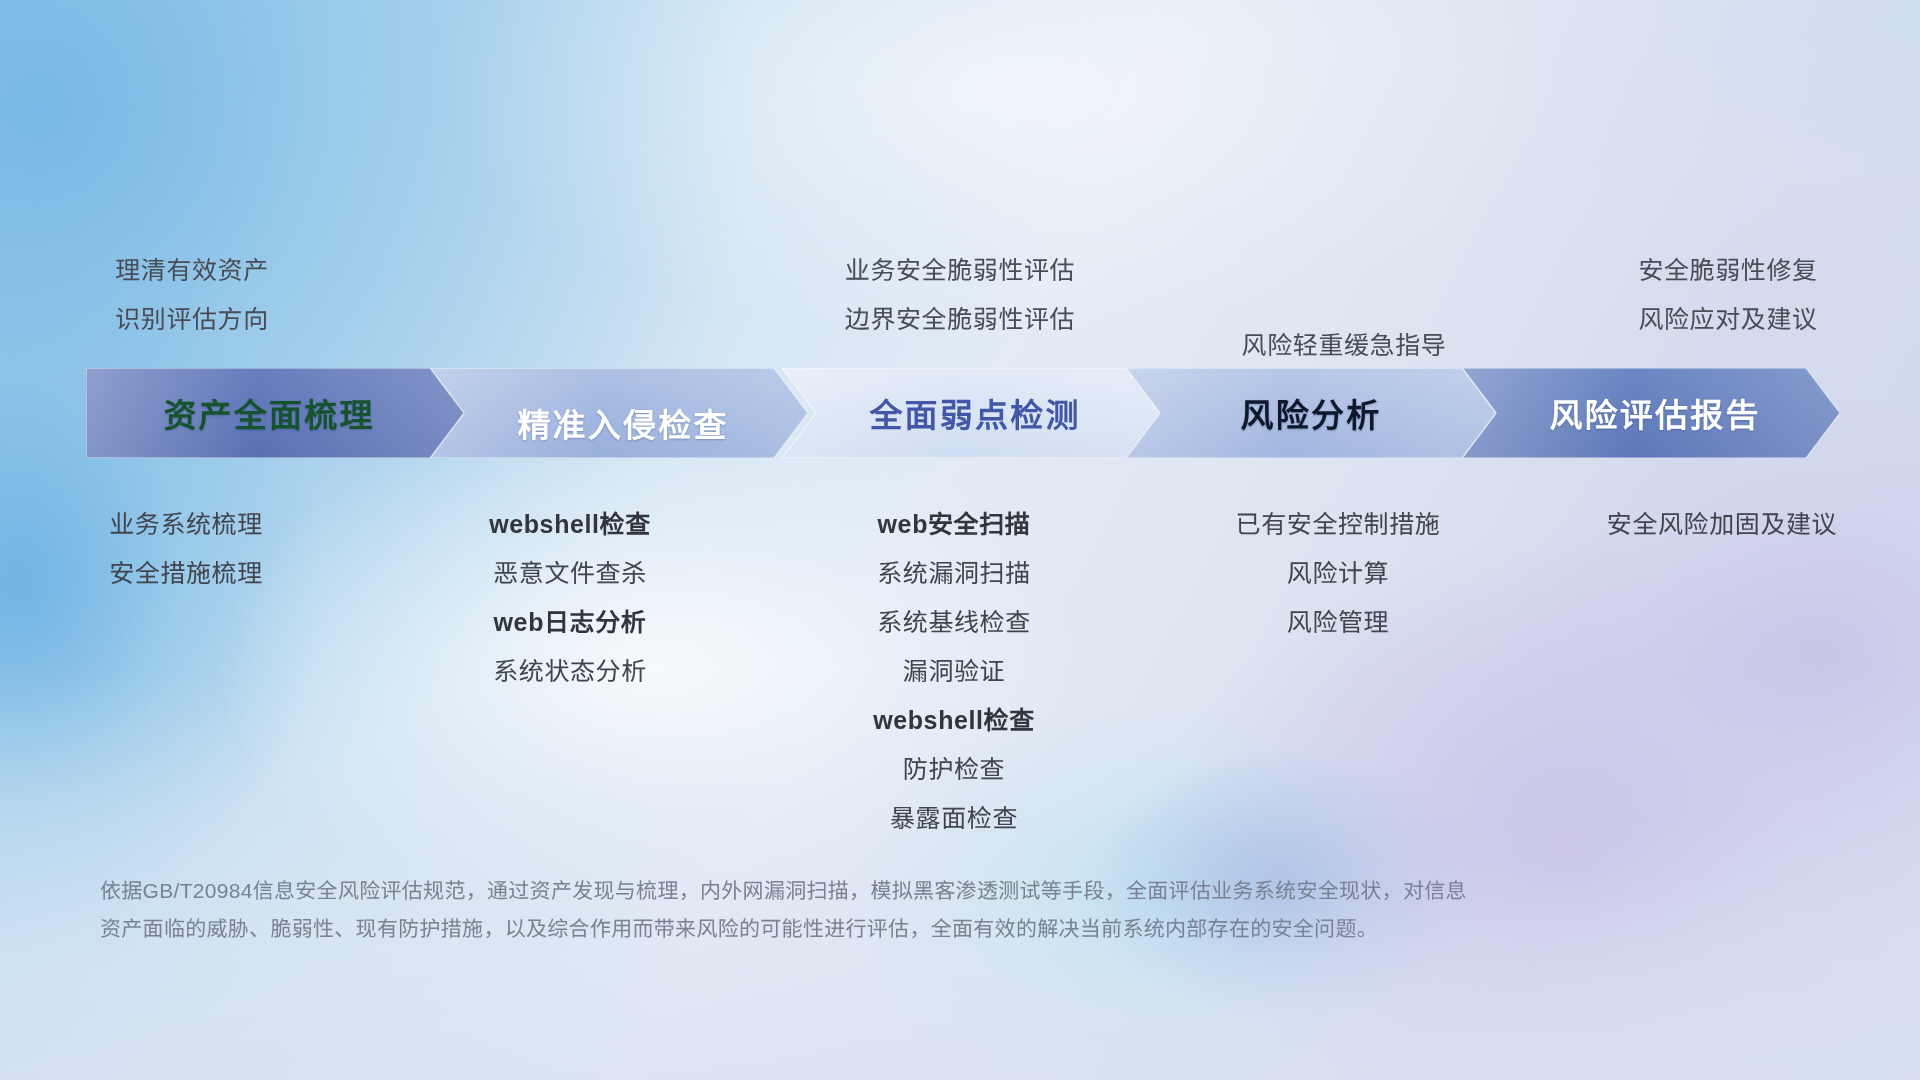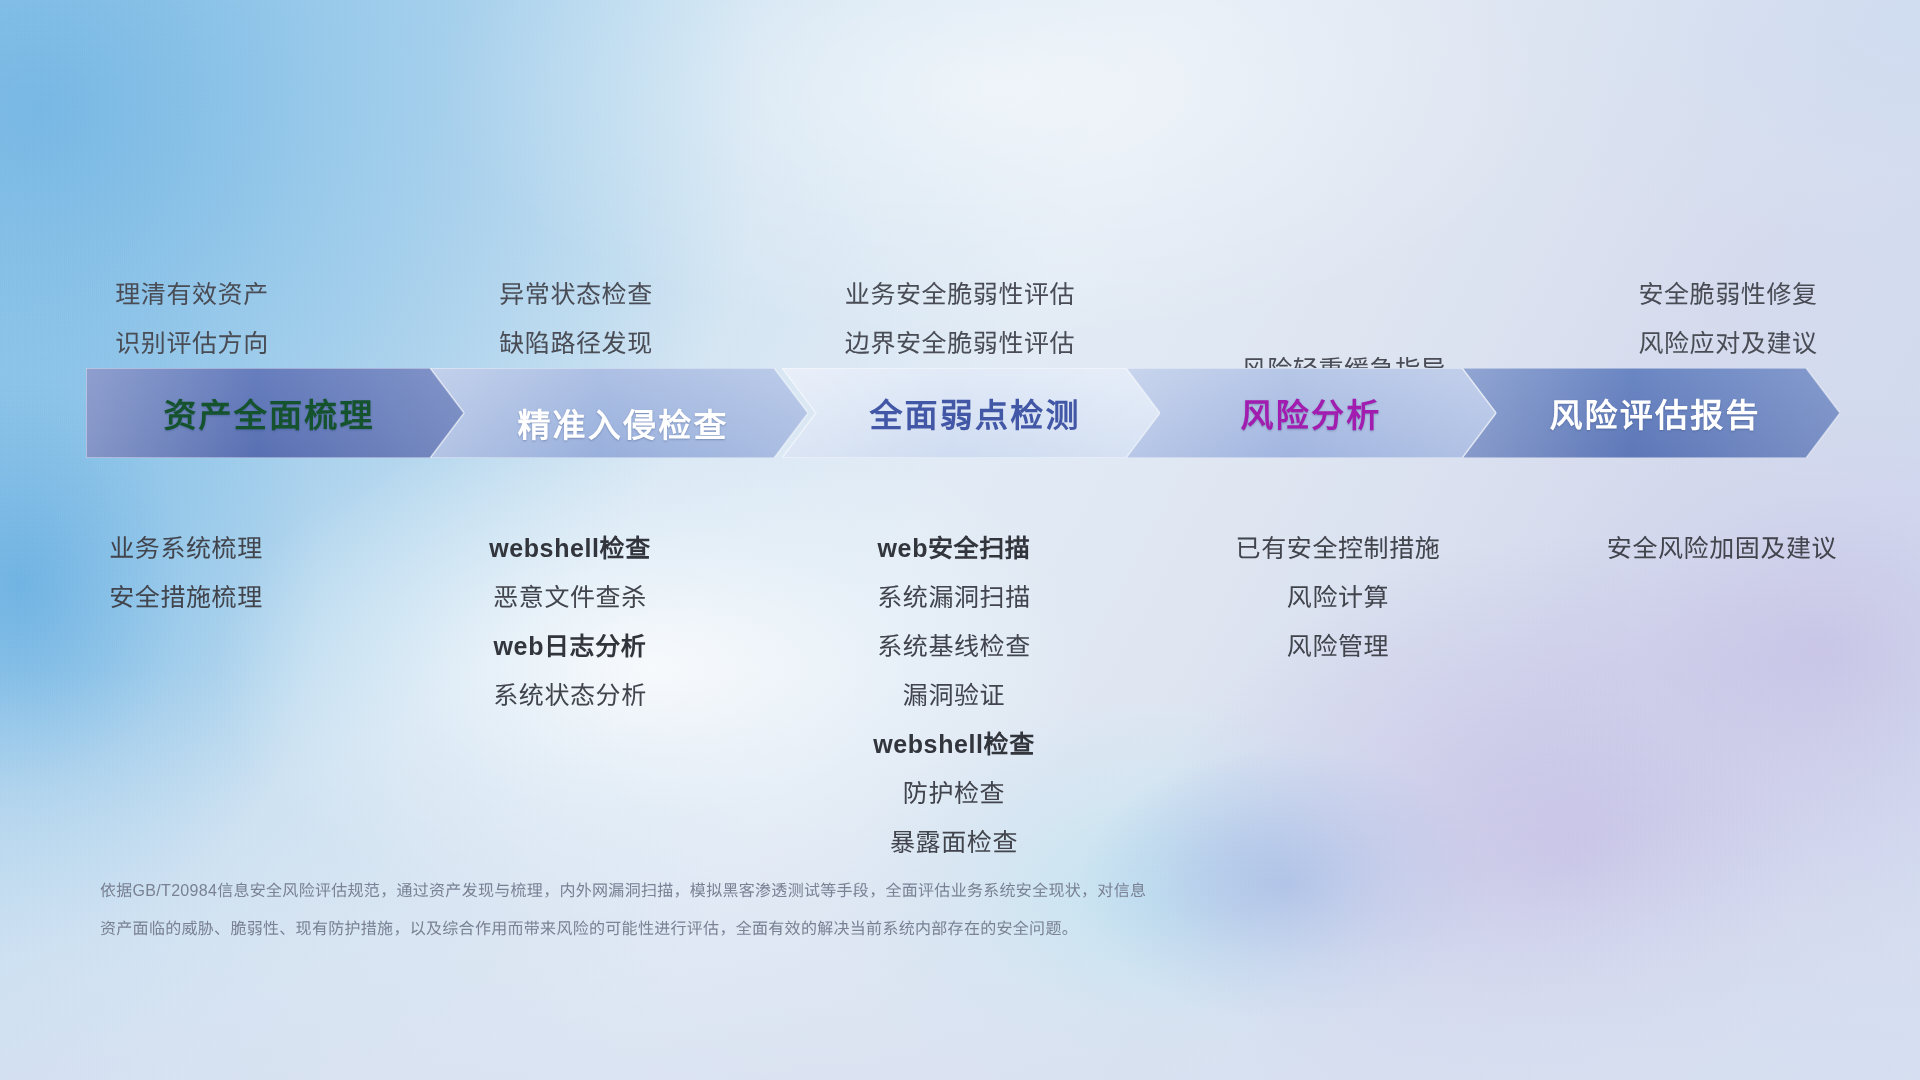--- a/index.html
+++ b/index.html
@@ -74,21 +74,20 @@
 
   
   .columns {
     position: absolute;
     left: 0;
     top: 0;
     width: 1920px;
     height: 868px;
     display: grid;
     grid-template-columns: repeat(5, 1fr);
-    margin-top: 24px;
   }
 
   .col {
     position: relative;
   }
 
   .top-wrap {
     position: absolute;
     left: 0;
     right: 0;
@@ -155,21 +154,21 @@
     top: 500px;
     text-align: center;
   }
 
   
   .footer {
     position: absolute;
     left: 100px;
     top: 872px;
     width: 1630px;
-    font-size: 16px;
+    font-size: 21px;
     line-height: 38px;
     color: #7c8496;
     letter-spacing: 0.3px;
   }
   .footer .line { white-space: nowrap; }
 
   
   .dither {
     position: absolute;
     inset: 0;
@@ -267,21 +266,21 @@
          <linearGradient id="grad-risk-analysis-sheen" x1="0" y1="0" x2="1" y2="0">
            <stop offset="0%" stop-color="#ffffff" stop-opacity="0.30"></stop>
            <stop offset="45%" stop-color="#ffffff" stop-opacity="0.05"></stop>
            <stop offset="100%" stop-color="#ffffff" stop-opacity="0.22"></stop>
          </linearGradient>
        </defs>
        <polygon points="0,0 344,0 378,45 344,90 0,90 34,45" fill="url(#grad-risk-analysis)"></polygon>
        <polygon points="0,0 344,0 378,45 344,90 0,90 34,45" fill="url(#grad-risk-analysis-sheen)"></polygon>
        <polygon points="0,0 344,0 378,45 344,90 0,90 34,45" fill="none" stroke="#ffffff" stroke-opacity="0.5" stroke-width="1.5"></polygon>
         </svg>
-        <span class="label" style="color: #a21caf; text-shadow: rgba(40, 60, 110, 0.35) 0px 1px 2px; transform: translateX(4px);">风险分析</span>
+        <span class="label" style="color: #0f172a; text-shadow: rgba(40, 60, 110, 0.35) 0px 1px 2px; transform: translateX(4px);">风险分析</span>
       </div>
       <div class="chev" style="left: 1376px; width: 378px; z-index: 11;">
         <svg class="chev-shape" width="378" height="90" viewBox="0 0 378 90" preserveAspectRatio="none">
           <defs>
          <linearGradient id="grad-risk-report" x1="0" y1="0" x2="0" y2="1">
            <stop offset="0%" stop-color="#6380c0"></stop>
            <stop offset="100%" stop-color="#5570b4"></stop>
          </linearGradient>
          <linearGradient id="grad-risk-report-sheen" x1="0" y1="0" x2="1" y2="0">
            <stop offset="0%" stop-color="#ffffff" stop-opacity="0.30"></stop>
@@ -304,26 +303,20 @@
             <div class="top-item" style="text-align: center;">理清有效资产</div>
             <div class="top-item" style="text-align: center;">识别评估方向</div>
           </div>
         </div>
         <div class="bot-wrap">
           <div class="bot-item">业务系统梳理</div>
           <div class="bot-item">安全措施梳理</div>
         </div>
       </div>
       <div class="col">
-        <div class="top-wrap">
-          <div class="inner">
-            <div class="top-item" style="text-align: center;">异常状态检查</div>
-            <div class="top-item" style="text-align: center;">缺陷路径发现</div>
-          </div>
-        </div>
         <div class="bot-wrap">
           <div class="bot-item strong">webshell检查</div>
           <div class="bot-item">恶意文件查杀</div>
           <div class="bot-item strong">web日志分析</div>
           <div class="bot-item">系统状态分析</div>
         </div>
       </div>
       <div class="col">
         <div class="top-wrap">
           <div class="inner">

